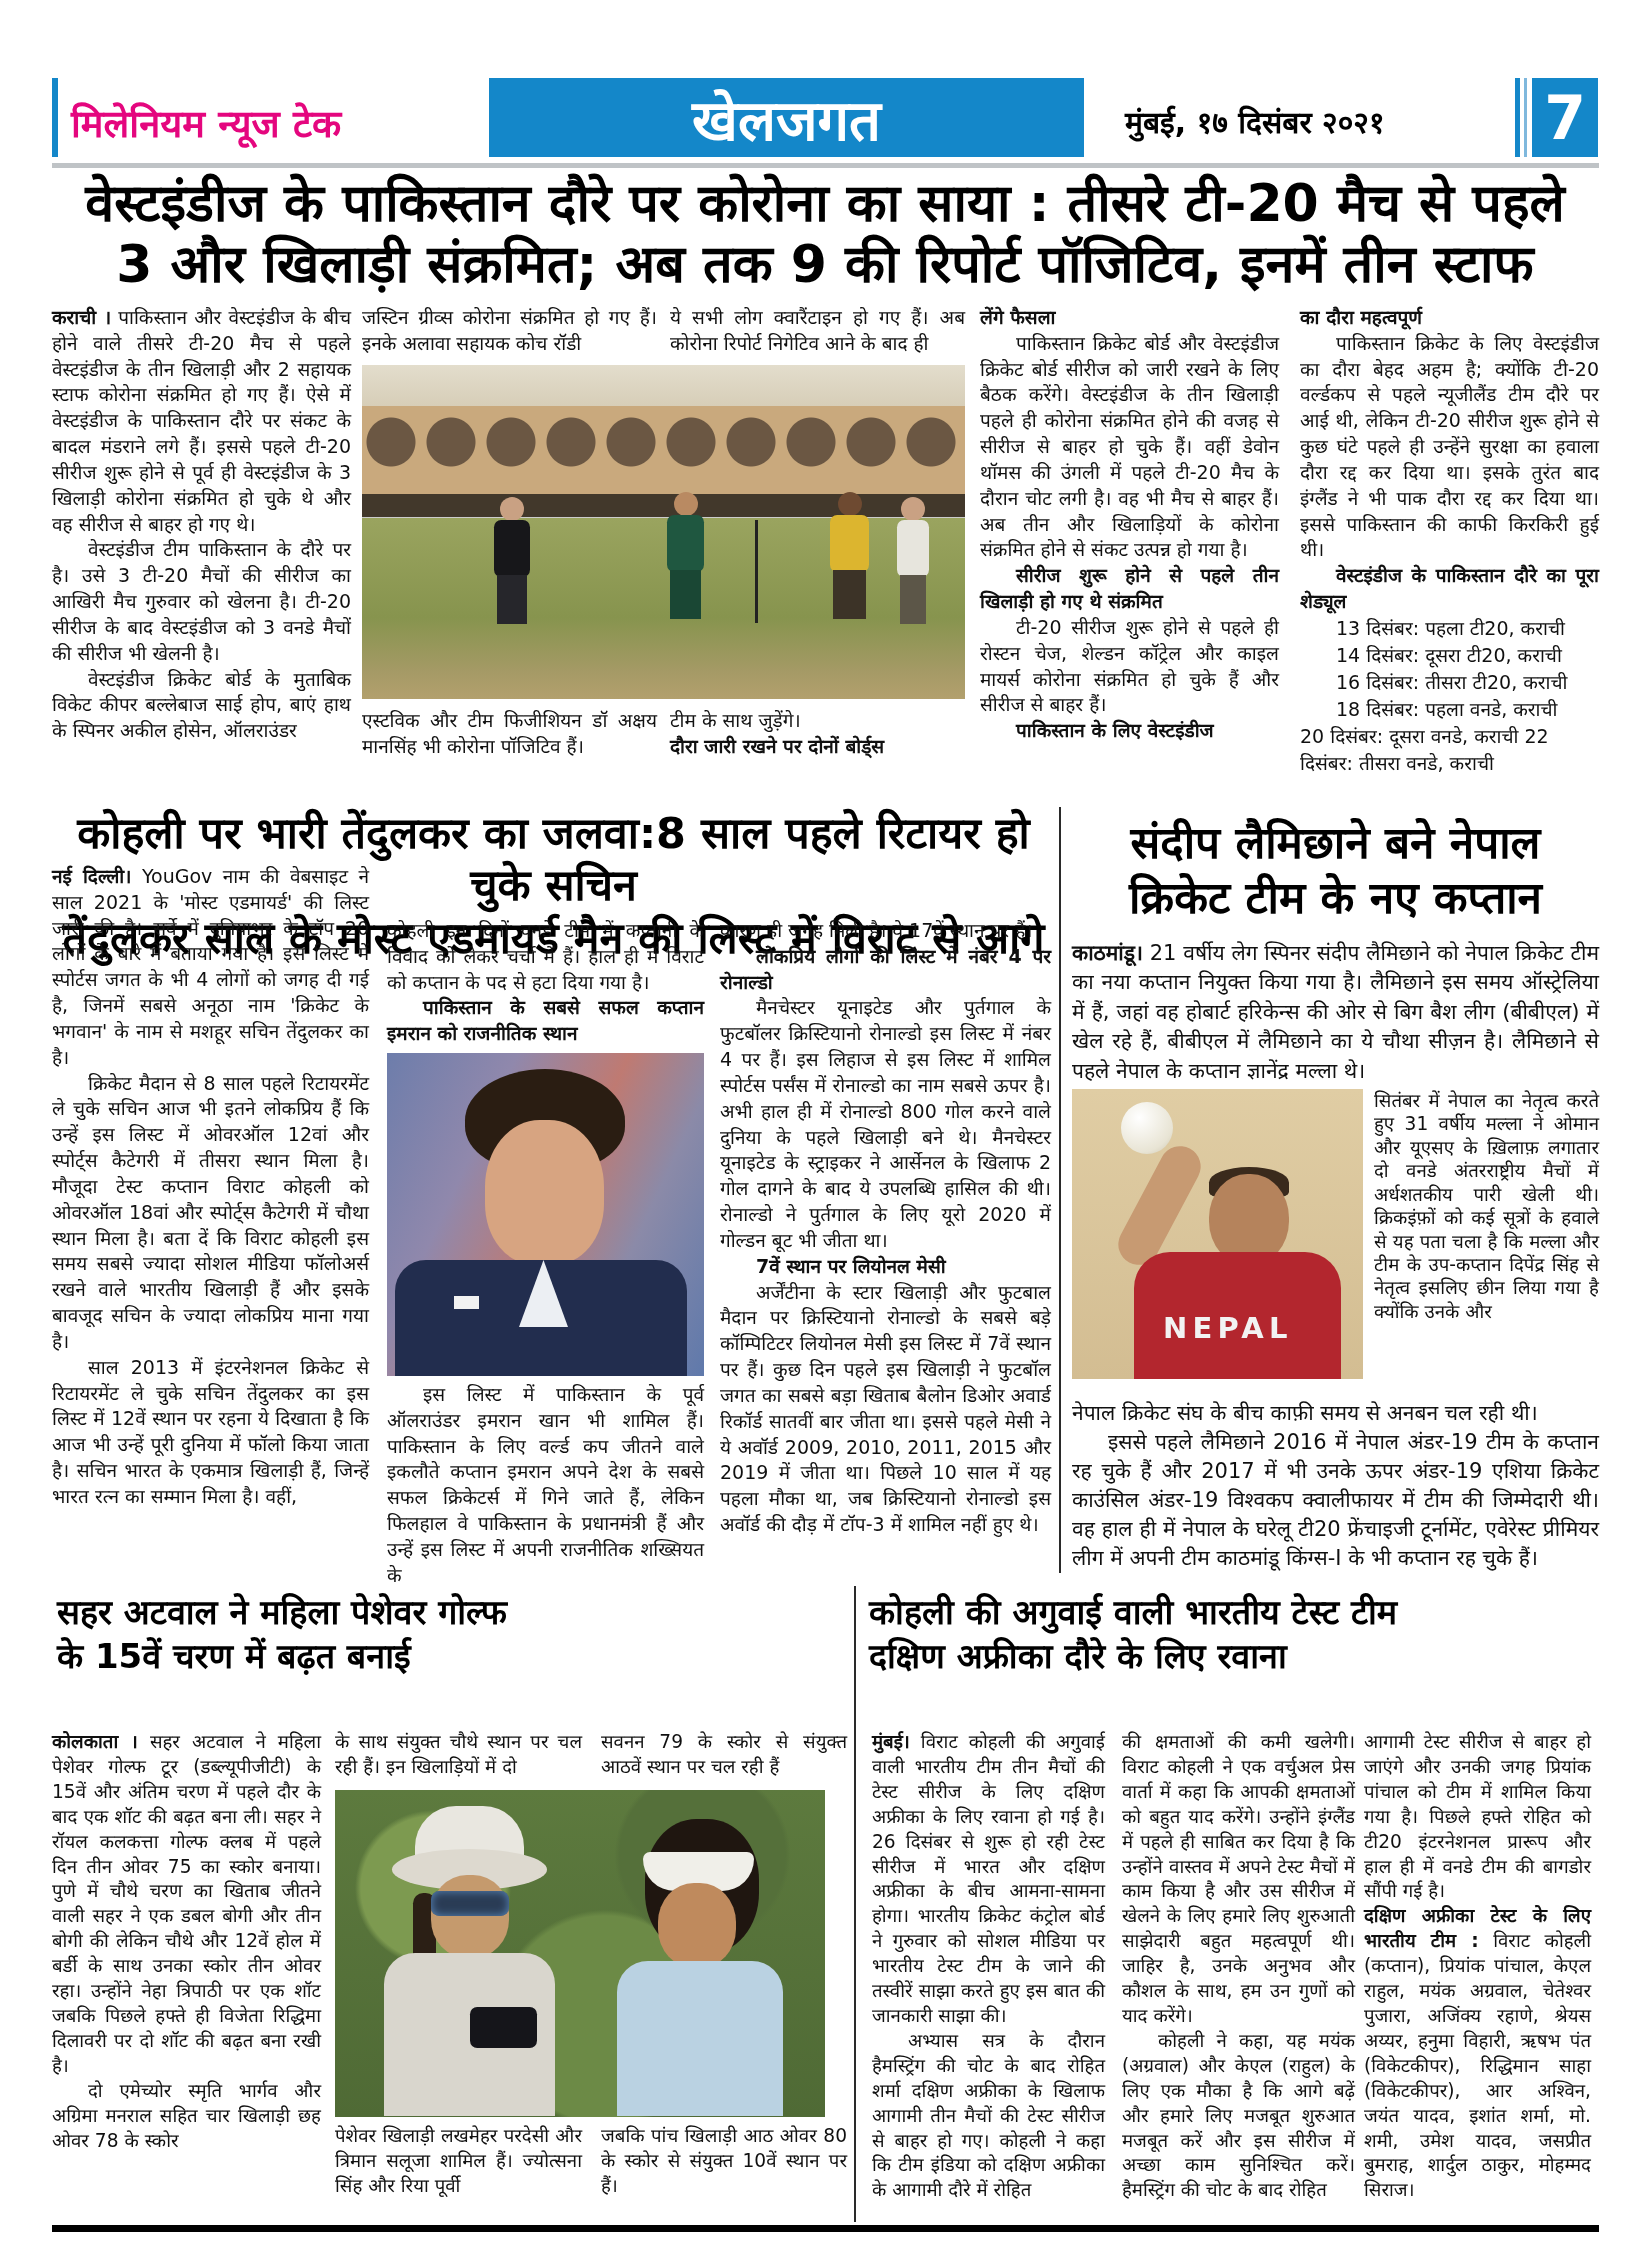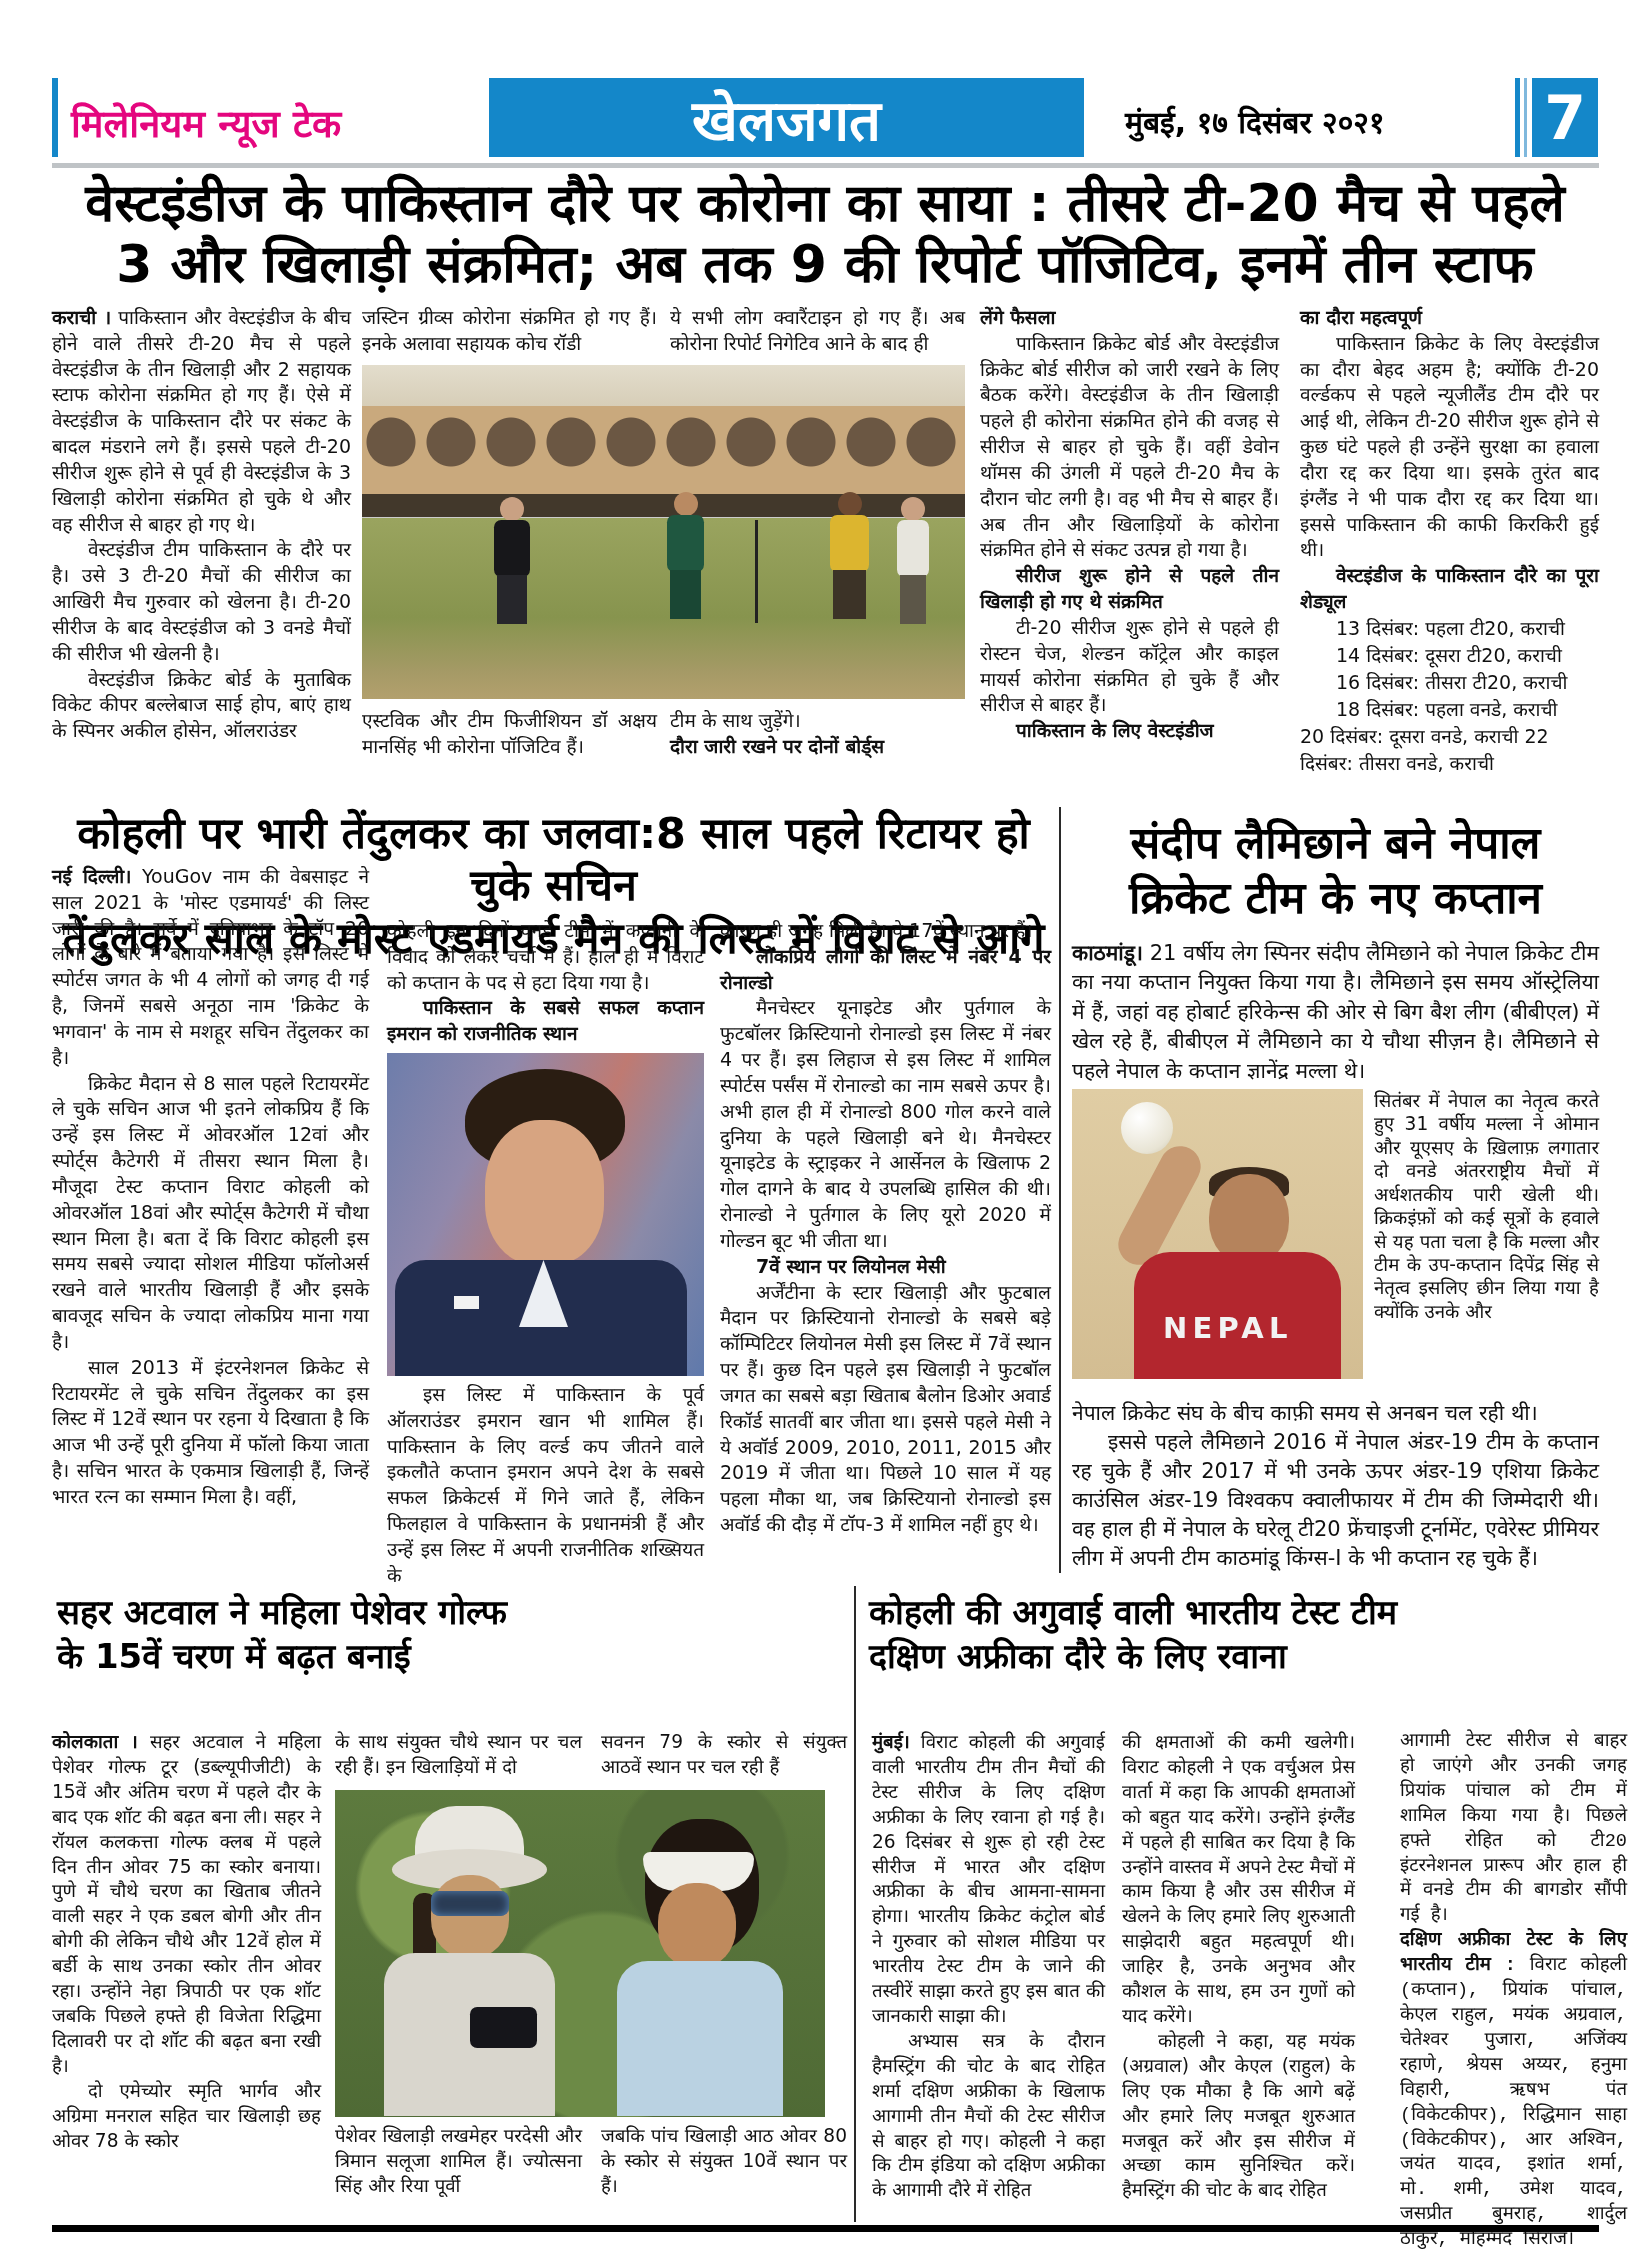--- a/index.html
+++ b/index.html
@@ -286,21 +286,21 @@
   <div class="abs body-sm" style="left:872px; top:1730px; width:233px;">
     <p><b>मुंबई।</b> <span>विराट कोहली की अगुवाई वाली भारतीय टीम तीन मैचों की टेस्ट सीरीज के लिए दक्षिण अफ्रीका के लिए रवाना हो गई है। 26 दिसंबर से शुरू हो रही टेस्ट सीरीज में भारत और दक्षिण अफ्रीका के बीच आमना-सामना होगा। भारतीय क्रिकेट कंट्रोल बोर्ड ने गुरुवार को सोशल मीडिया पर भारतीय टेस्ट टीम के जाने की तस्वीरें साझा करते हुए इस बात की जानकारी साझा की।</span></p>
     <p class="ind">अभ्यास सत्र के दौरान हैमस्ट्रिंग की चोट के बाद रोहित शर्मा दक्षिण अफ्रीका के खिलाफ आगामी तीन मैचों की टेस्ट सीरीज से बाहर हो गए। कोहली ने कहा कि टीम इंडिया को दक्षिण अफ्रीका के आगामी दौरे में रोहित</p>
   </div>
 
   <div class="abs body-sm" style="left:1122px; top:1730px; width:233px;">
     <p>की क्षमताओं की कमी खलेगी। विराट कोहली ने एक वर्चुअल प्रेस वार्ता में कहा कि आपकी क्षमताओं को बहुत याद करेंगे। उन्होंने इंग्लैंड में पहले ही साबित कर दिया है कि उन्होंने वास्तव में अपने टेस्ट मैचों में काम किया है और उस सीरीज में खेलने के लिए हमारे लिए शुरुआती साझेदारी बहुत महत्वपूर्ण थी। जाहिर है, उनके अनुभव और कौशल के साथ, हम उन गुणों को याद करेंगे।</p>
     <p class="ind">कोहली ने कहा, यह मयंक (अग्रवाल) और केएल (राहुल) के लिए एक मौका है कि आगे बढ़ें और हमारे लिए मजबूत शुरुआत मजबूत करें और इस सीरीज में अच्छा काम सुनिश्चित करें। हैमस्ट्रिंग की चोट के बाद रोहित</p>
   </div>
 
-  <div class="abs body-sm" style="left:1400px; top:1730px; width:227px;font-family:Liberation Mono, monospace;">
+  <div class="abs body-sm" style="left:1364px; top:1730px; width:227px;">
     <p>आगामी टेस्ट सीरीज से बाहर हो जाएंगे और उनकी जगह प्रियांक पांचाल को टीम में शामिल किया गया है। पिछले हफ्ते रोहित को टी20 इंटरनेशनल प्रारूप और हाल ही में वनडे टीम की बागडोर सौंपी गई है।</p>
     <p><b class="ind">दक्षिण अफ्रीका टेस्ट के लिए भारतीय टीम :</b> <span>विराट कोहली (कप्तान), प्रियांक पांचाल, केएल राहुल, मयंक अग्रवाल, चेतेश्वर पुजारा, अजिंक्य रहाणे, श्रेयस अय्यर, हनुमा विहारी, ऋषभ पंत (विकेटकीपर), रिद्धिमान साहा (विकेटकीपर), आर अश्विन, जयंत यादव, इशांत शर्मा, मो. शमी, उमेश यादव, जसप्रीत बुमराह, शार्दुल ठाकुर, मोहम्मद सिराज।</span></p>
   </div>
 
   <div class="abs hrule-black" style="left:52px; top:2225px; width:1547px;"></div>
 
 </div>
 
 
 </body></html>

